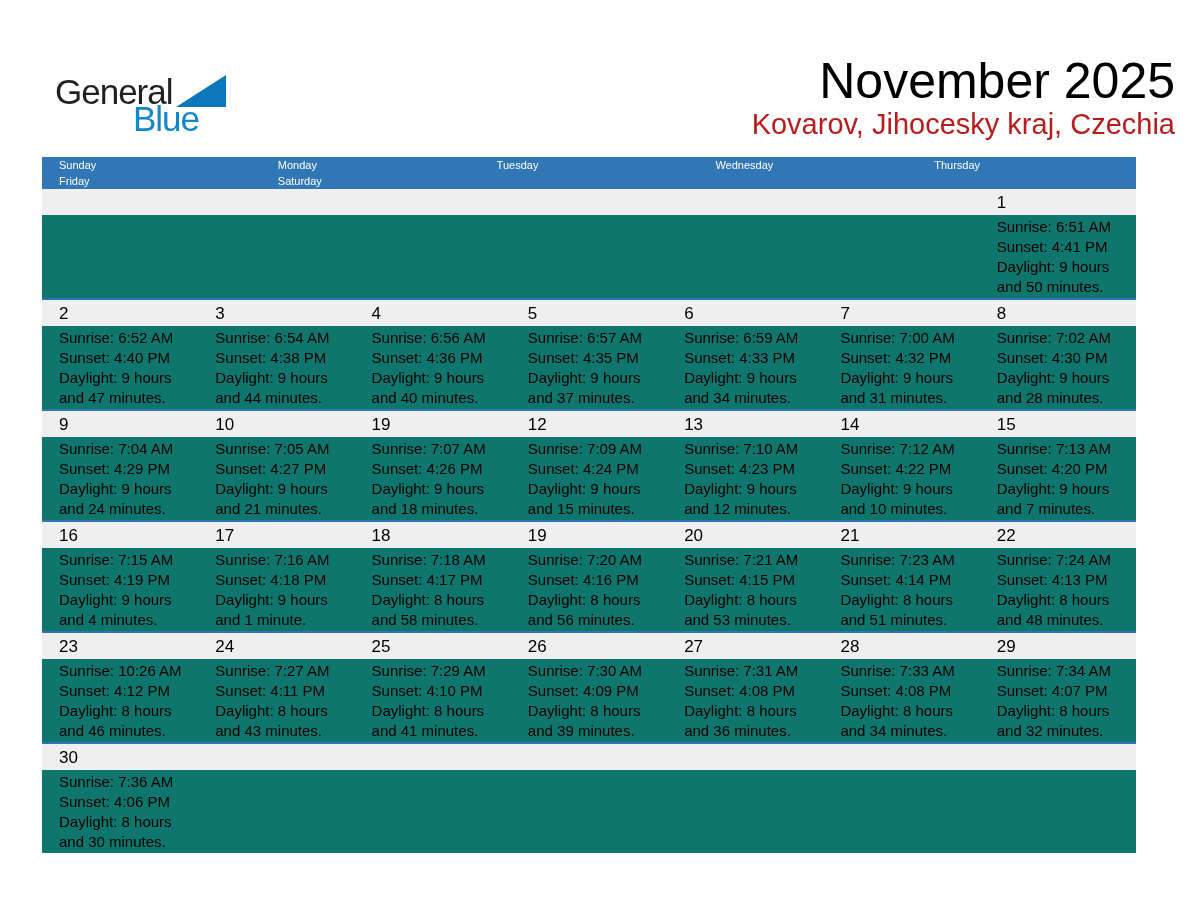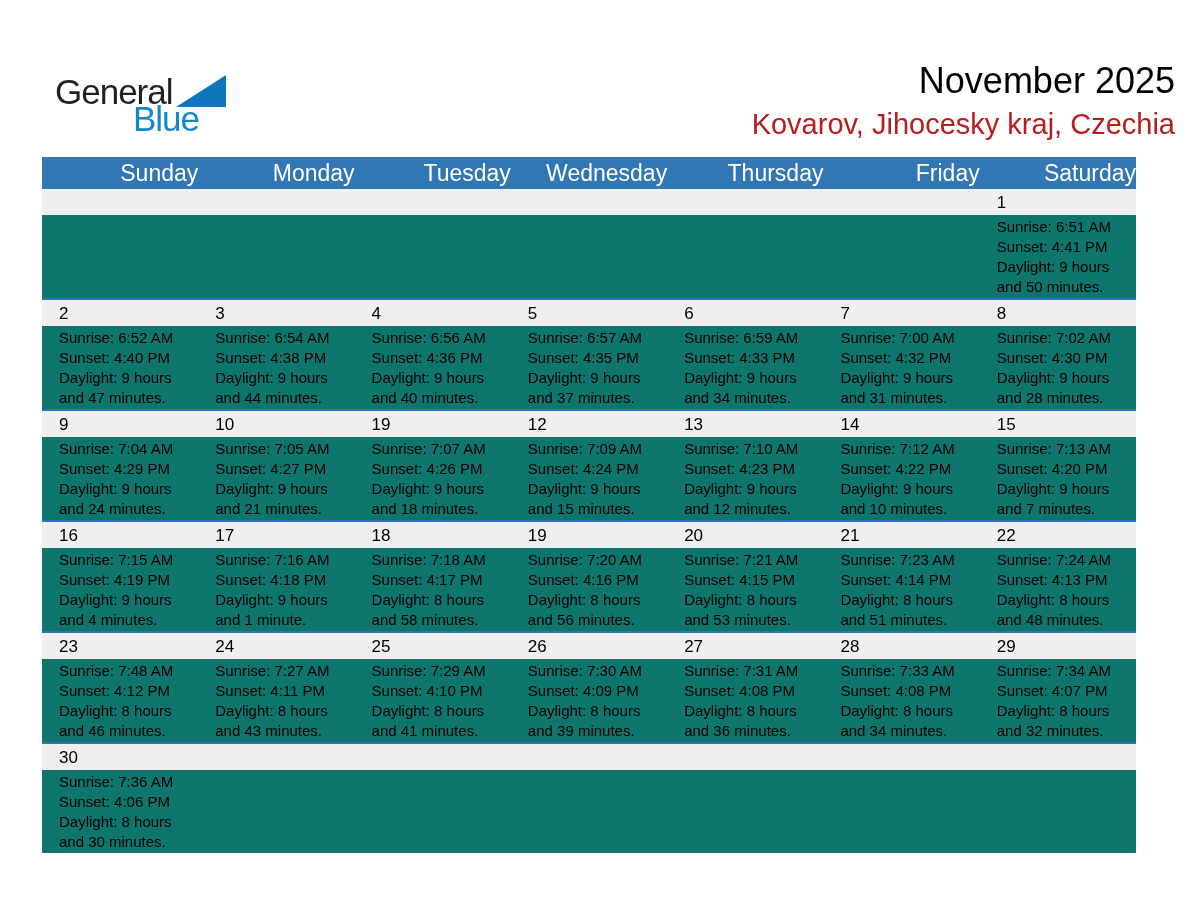--- a/index.html
+++ b/index.html
@@ -23,33 +23,32 @@
     border-bottom:32px solid var(--logo_triangle,#0E76BB);
   }
   .logo-blue{
     font-size:35px;line-height:30px;color:var(--logo_blue,#1287CB);
     margin-left:78px;margin-top:-6px;letter-spacing:-1px;
   }
 
   
   .title-block{position:absolute;top:58px;right:52px;text-align:right;}
   .title-block h1{
-    margin:0;font-size:36px;font-weight:normal;line-height:46px;color:#000;
+    margin:0;font-size:50px;font-weight:normal;line-height:46px;color:#000;
   }
   .subtitle{font-size:29px;line-height:28px;margin-top:6px;color:#b91c1c;}
 
   
   .calendar{position:absolute;left:42px;top:157px;width:1094px;}
   .weekday-header{
-    display:grid;grid-template-columns:repeat(7,1fr);
+    display:grid;grid-template-columns:repeat(5,1fr);
     background:var(--header_bg,#3176B5);
     height:32px;align-items:center;
     color:var(--header_text,#FFFFFF);
-    font-size:23px;
-    text-align:right;
+    font-size:11px;
   }
   .weekday-header span{padding-left:17px;}
 
   .week-row{
     display:grid;grid-template-columns:repeat(7,1fr);
     border-bottom:2px solid var(--separator,#2E75B6);
   }
   .week-row:last-child{border-bottom:none;}
   .day-number{
     height:22px;background:var(--band_bg,#EFEFEF);
@@ -318,21 +317,21 @@
               <div class="day-line">Sunset: 4:13 PM</div>
               <div class="day-line">Daylight: 8 hours</div>
               <div class="day-line">and 48 minutes.</div>
             </div>
           </div>
         </div>
         <div class="week-row">
           <div class="day-cell">
             <div class="day-number">23</div>
             <div class="day-info">
-              <div class="day-line">Sunrise: 7:48 AM</div>
+              <div class="day-line">Sunrise: 10:26 AM</div>
               <div class="day-line">Sunset: 4:12 PM</div>
               <div class="day-line">Daylight: 8 hours</div>
               <div class="day-line">and 46 minutes.</div>
             </div>
           </div>
           <div class="day-cell">
             <div class="day-number">24</div>
             <div class="day-info">
               <div class="day-line">Sunrise: 7:27 AM</div>
               <div class="day-line">Sunset: 4:11 PM</div>

